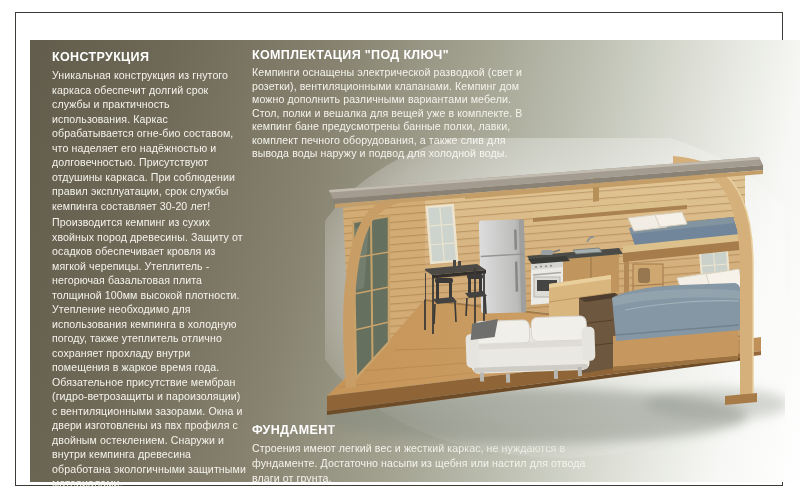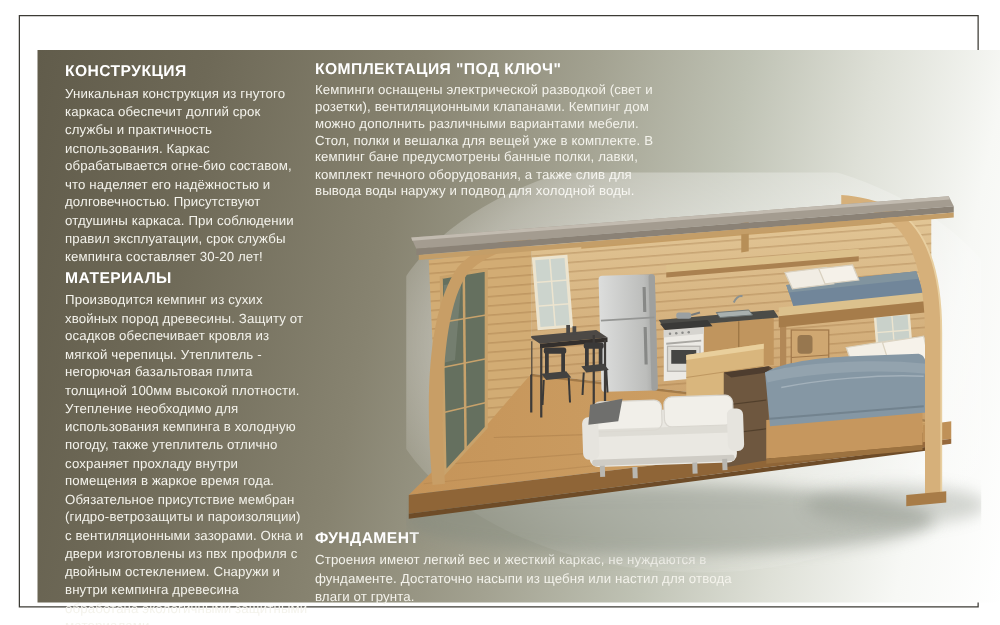--- a/index.html
+++ b/index.html
@@ -29,21 +29,20 @@
   <div class="frame"></div>
 
   <div class="panel">
 
     <section class="txt construction">
       <h3>КОНСТРУКЦИЯ</h3>
       <p>Уникальная конструкция из гнутого каркаса обеспечит долгий срок службы и практичность использования. Каркас обрабатывается огне-био составом, что наделяет его надёжностью и долговечностью. Присутствуют отдушины каркаса. При соблюдении правил эксплуатации, срок службы кемпинга составляет 30-20 лет!</p>
     </section>
 
     <section class="txt materials">
-      <h3>МАТЕРИАЛЫ</h3>
       <p>Производится кемпинг из сухих хвойных пород древесины. Защиту от осадков обеспечивает кровля из мягкой черепицы. Утеплитель - негорючая базальтовая плита толщиной 100мм высокой плотности. Утепление необходимо для использования кемпинга в холодную погоду, также утеплитель отлично сохраняет прохладу внутри помещения в жаркое время года. Обязательное присутствие мембран (гидро-ветрозащиты и пароизоляции) с вентиляционными зазорами. Окна и двери изготовлены из пвх профиля с двойным остеклением. Снаружи и внутри кемпинга древесина обработана экологичными защитными материалами.</p>
     </section>
 
     <section class="txt equipment">
       <h3>КОМПЛЕКТАЦИЯ "ПОД КЛЮЧ"</h3>
       <p>Кемпинги оснащены электрической разводкой (свет и розетки), вентиляционными клапанами. Кемпинг дом можно дополнить различными вариантами мебели. Стол, полки и вешалка для вещей уже в комплекте. В кемпинг бане предусмотрены банные полки, лавки, комплект печного оборудования, а также слив для вывода воды наружу и подвод для холодной воды.</p>
     </section>
 
     <section class="txt foundation">
       <h3>ФУНДАМЕНТ</h3>

